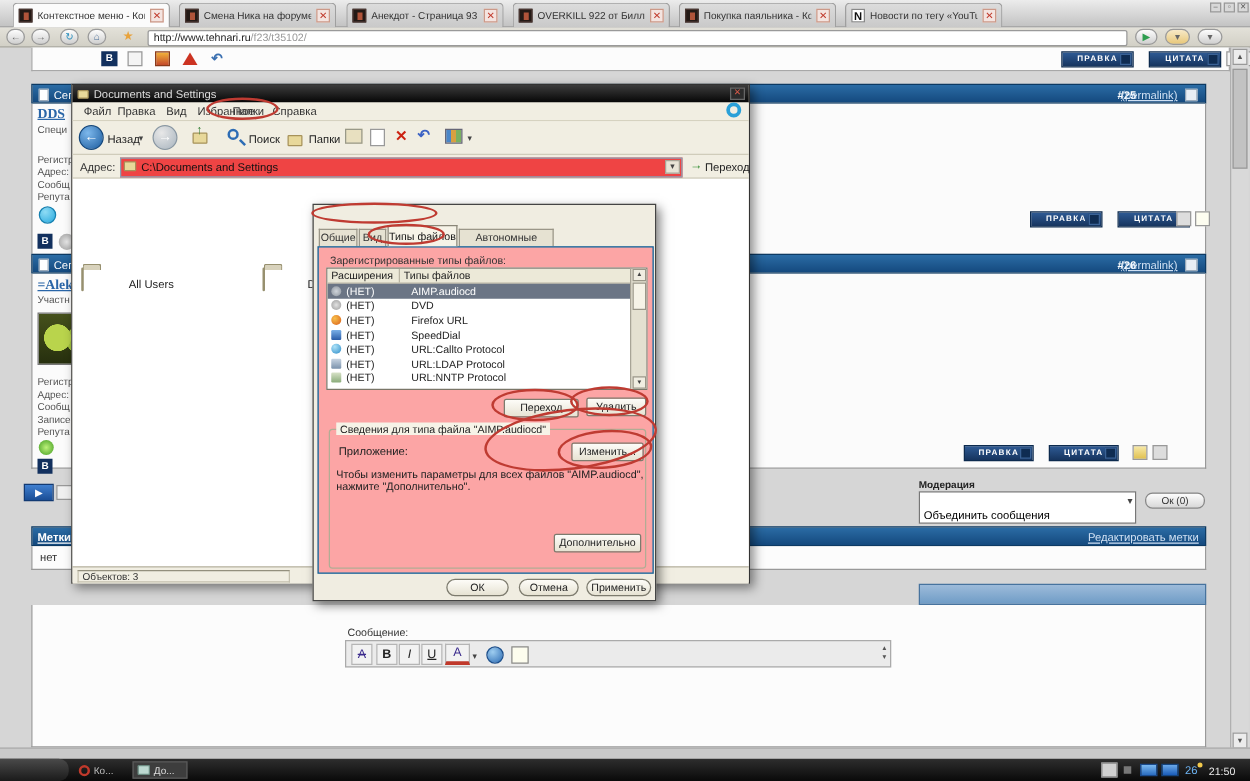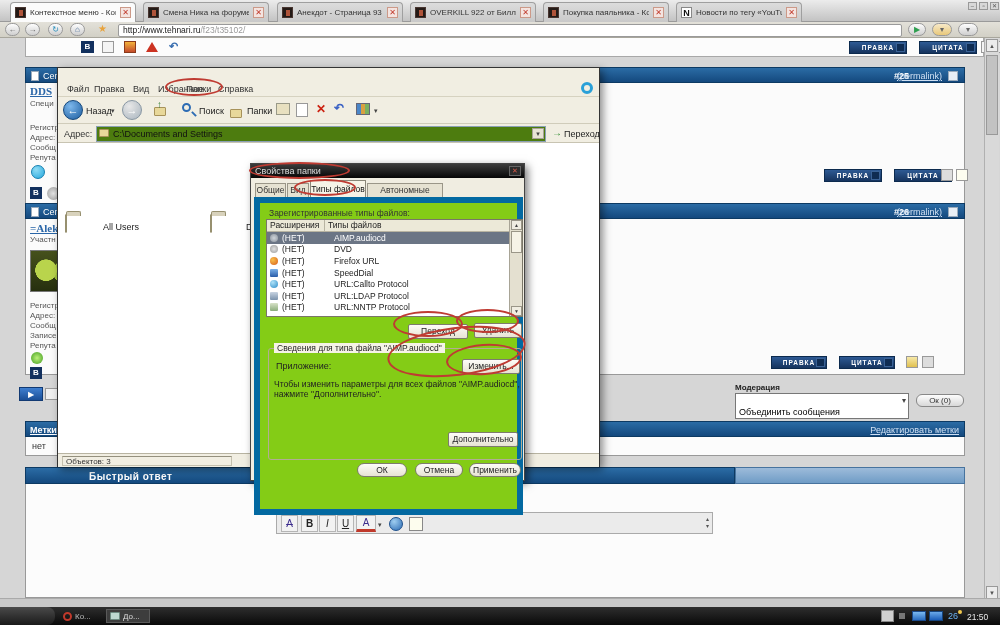--- a/index.html
+++ b/index.html
@@ -175,23 +175,20 @@
   <span class="abs" style="left:916px;top:394px;width:48px;height:13px;background:linear-gradient(#fdfdfd,#d8d8d8);border:1px solid #888;border-radius:6px;font-size:8px;text-align:center;line-height:12px;color:#333">Ок (0)</span>
 
   <div class="abs bluebar" style="left:25px;top:421px;width:940px;height:16px">
     <span class="abs" style="left:4px;top:3px;font-size:9px;font-weight:bold;text-decoration:underline">Метки</span>
     <span class="abs permalink" style="right:5px;top:3px;font-size:9px">Редактировать метки</span>
   </div>
   <div class="abs" style="left:25px;top:437px;width:940px;height:19px;background:#fcfcfc;border:1px solid #999;border-top:none">
     <span class="abs" style="left:6px;top:4px;font-size:9px;color:#333">нет</span>
   </div>
 
-  <div class="abs bluebar" style="left:25px;top:467px;width:710px;height:17px">
-    <span class="abs" style="left:63px;top:3px;font-size:10px;font-weight:bold;letter-spacing:.5px">Быстрый ответ</span>
-  </div>
   <div class="abs" style="left:735px;top:467px;width:230px;height:17px;background:linear-gradient(#9dbbda,#6f9cc6);border:1px solid #47739e"></div>
   <div class="abs" style="left:25px;top:484px;width:940px;height:114px;background:#fcfcfc;border:1px solid #999;border-top:none">
     <span class="abs tinytxt" style="left:252px;top:17px">Сообщение:</span>
     <div class="abs" style="left:250px;top:28px;width:437px;height:22px;background:#ebebeb;border:1px solid #aaa">
       <span class="edbtn" style="left:4px;text-decoration:line-through">A</span>
       <span class="edbtn" style="left:24px;font-weight:bold;color:#222">B</span>
       <span class="edbtn" style="left:42px;font-style:italic;color:#222">I</span>
       <span class="edbtn" style="left:60px;text-decoration:underline;color:#222">U</span>
       <span class="edbtn" style="left:79px;width:20px;border-bottom:3px solid #c0392b;line-height:13px">A</span>
       <span class="abs" style="left:101px;top:8px;font-size:7px;color:#444">▾</span>
@@ -201,20 +198,25 @@
     </div>
   </div>
 
   <div class="abs" style="left:984px;top:38px;width:15px;height:562px;background:#d9d9d9;border-left:1px solid #b0b0b0">
     <span class="abs" style="left:1px;top:1px;width:12px;height:13px;background:#ececec;border:1px solid #999;font-size:6px;text-align:center;line-height:12px;color:#555">▲</span>
     <span class="abs" style="left:1px;top:17px;width:12px;height:80px;background:#c2c2c2;border:1px solid #999"></span>
     <span class="abs" style="left:1px;bottom:1px;width:12px;height:13px;background:#ececec;border:1px solid #999;font-size:6px;text-align:center;line-height:12px;color:#555">▼</span>
   </div>
 
   <div class="abs" style="left:57px;top:67px;width:543px;height:400px;z-index:10;border:1px solid #333;box-shadow:3px 3px 8px rgba(0,0,0,.45);background:#f1eee2">
+    <div class="titlebar" style="height:14px">
+      <span class="mfold" style="width:9px;height:7px"></span>
+      <span>Documents and Settings</span>
+      <span class="closebox">✕</span>
+    </div>
     <div class="abs" style="left:0;top:14px;width:541px;height:15px;background:#f1eee2;border-bottom:1px solid #d6d2c0">
       <span class="menuitem" style="left:9px">Файл</span>
       <span class="menuitem" style="left:36px">Правка</span>
       <span class="menuitem" style="left:75px">Вид</span>
       <span class="menuitem" style="left:100px">Избранное</span>
       <span class="menuitem" style="left:128px">Папки</span>
       <span class="menuitem" style="left:160px">Справка</span>
       <span class="abs" style="right:6px;top:0px;width:12px;height:12px;border:3px solid #2aa0d8;border-radius:50%"></span>
     </div>
     <div class="abs" style="left:0;top:29px;width:541px;height:27px;background:#f1eee2;border-bottom:1px solid #d0ccba">
@@ -231,21 +233,21 @@
       <span class="abs" style="left:189px;top:9px;font-size:9px;color:#222">Папки</span>
       <span class="abs" style="left:218px;top:6px;width:14px;height:12px;background:#e8e0c0;border:1px solid #998"></span>
       <span class="abs" style="left:238px;top:6px;width:12px;height:14px;background:#fff;border:1px solid #999"></span>
       <span class="abs" style="left:258px;top:5px;font-size:12px;font-weight:bold;color:#cc2211">✕</span>
       <span class="abs" style="left:276px;top:4px;font-size:12px;font-weight:bold;color:#3b62c4">↶</span>
       <span class="abs" style="left:298px;top:6px;width:14px;height:12px;background:linear-gradient(90deg,#4a86c8 33%,#d8a040 33% 66%,#7ab060 66%);border:1px solid #667"></span>
       <span class="abs" style="left:316px;top:10px;font-size:7px;color:#444">▾</span>
     </div>
     <div class="abs" style="left:0;top:56px;width:541px;height:19px;background:#f1eee2;border-bottom:1px solid #c8c4b2">
       <span class="abs" style="left:6px;top:5px;font-size:9px;color:#333">Адрес:</span>
-      <div class="abs" style="left:38px;top:2px;width:450px;height:16px;background:#4d7c0f;border:1px solid #8aa0b4">
+      <div class="abs" style="left:38px;top:2px;width:450px;height:16px;background:#ef4444;border:1px solid #8aa0b4">
         <span class="mfold" style="position:absolute;left:2px;top:2px;width:10px;height:8px"></span>
         <span class="abs" style="left:16px;top:2px;font-size:9px;color:#111;white-space:nowrap">C:\Documents and Settings</span>
         <span class="abs" style="right:1px;top:1px;width:12px;height:11px;background:#e8e4d6;border:1px solid #a8a496;font-size:7px;text-align:center;line-height:10px;color:#444">▾</span>
       </div>
       <span class="abs" style="left:494px;top:3px;font-size:10px;font-weight:bold;color:#2d8a2d">→</span>
       <span class="abs" style="left:506px;top:5px;font-size:9px;color:#222">Переход</span>
     </div>
     <div class="abs" style="left:0;top:75px;width:541px;height:310px;background:#fff">
       <span class="abs folder" style="left:7px;top:72px"></span>
       <span class="abs" style="left:45px;top:79px;font-size:9px;color:#222">All Users</span>
@@ -253,31 +255,27 @@
       <span class="abs" style="left:188px;top:79px;font-size:9px;color:#222">Default User</span>
       <span class="abs folder" style="left:296px;top:72px"></span>
       <span class="abs" style="left:334px;top:79px;font-size:9px;color:#222">Администратор</span>
     </div>
     <div class="abs" style="left:0;top:385px;width:541px;height:14px;background:#f1eee2;border-top:1px solid #b8b4a2">
       <span class="abs" style="left:4px;top:2px;width:170px;height:10px;border:1px solid #c4c0ae;border-top-color:#94907e;font-size:8px;color:#333;padding:0 3px;line-height:9px">Объектов: 3</span>
     </div>
   </div>
 
   <div class="abs" style="left:250px;top:163px;width:275px;height:318px;z-index:20;border:1px solid #444;box-shadow:3px 3px 8px rgba(0,0,0,.5);background:#f0ede1">
-    <div class="titlebar" style="height:14px">
-      <span>Свойства папки</span>
-      <span class="closebox">✕</span>
-    </div>
 
     <span class="abs" style="left:4px;top:19px;width:31px;height:14px;background:#e6e2d2;border:1px solid #9a9688;border-bottom:none;font-size:8.5px;text-align:center;line-height:13px;color:#333">Общие</span>
     <span class="abs" style="left:36px;top:19px;width:22px;height:14px;background:#e6e2d2;border:1px solid #9a9688;border-bottom:none;font-size:8.5px;text-align:center;line-height:13px;color:#333">Вид</span>
     <span class="abs" style="left:59px;top:16px;width:56px;height:17px;background:#f6f3e7;border:1px solid #8a8678;border-bottom:none;font-size:8.5px;text-align:center;line-height:16px;color:#111;z-index:2">Типы файлов</span>
     <span class="abs" style="left:116px;top:19px;width:76px;height:14px;background:#e6e2d2;border:1px solid #9a9688;border-bottom:none;font-size:8.5px;text-align:center;line-height:13px;color:#333">Автономные файлы</span>
 
-    <div class="abs" style="left:3px;top:33px;width:269px;height:318px;background:#84cc16;border:6px solid #0369a1">
+    <div class="abs" style="left:3px;top:33px;width:269px;height:262px;background:#fca5a5;border:1px solid #0369a1">
       <span class="abs tinytxt" style="left:9px;top:5px">Зарегистрированные типы файлов:</span>
       <div class="abs" style="left:6px;top:16px;width:257px;height:98px;background:#fff;border:1px solid #7a7668;overflow:hidden">
         <div style="display:flex;height:12px;background:#ece9d8;border-bottom:1px solid #b8b4a2;font-size:8.5px;color:#222">
           <span style="width:58px;border-right:1px solid #b8b4a2;padding-left:3px">Расширения</span>
           <span style="flex:1;padding-left:3px">Типы файлов</span>
         </div>
         <div class="listrow" style="background:#6b7585;color:#fff">
           <span class="licon" style="background:radial-gradient(#cfd4da,#8a929c)"></span>
           <span class="lext">(НЕТ)</span>
           <span>AIMP.audiocd</span>

